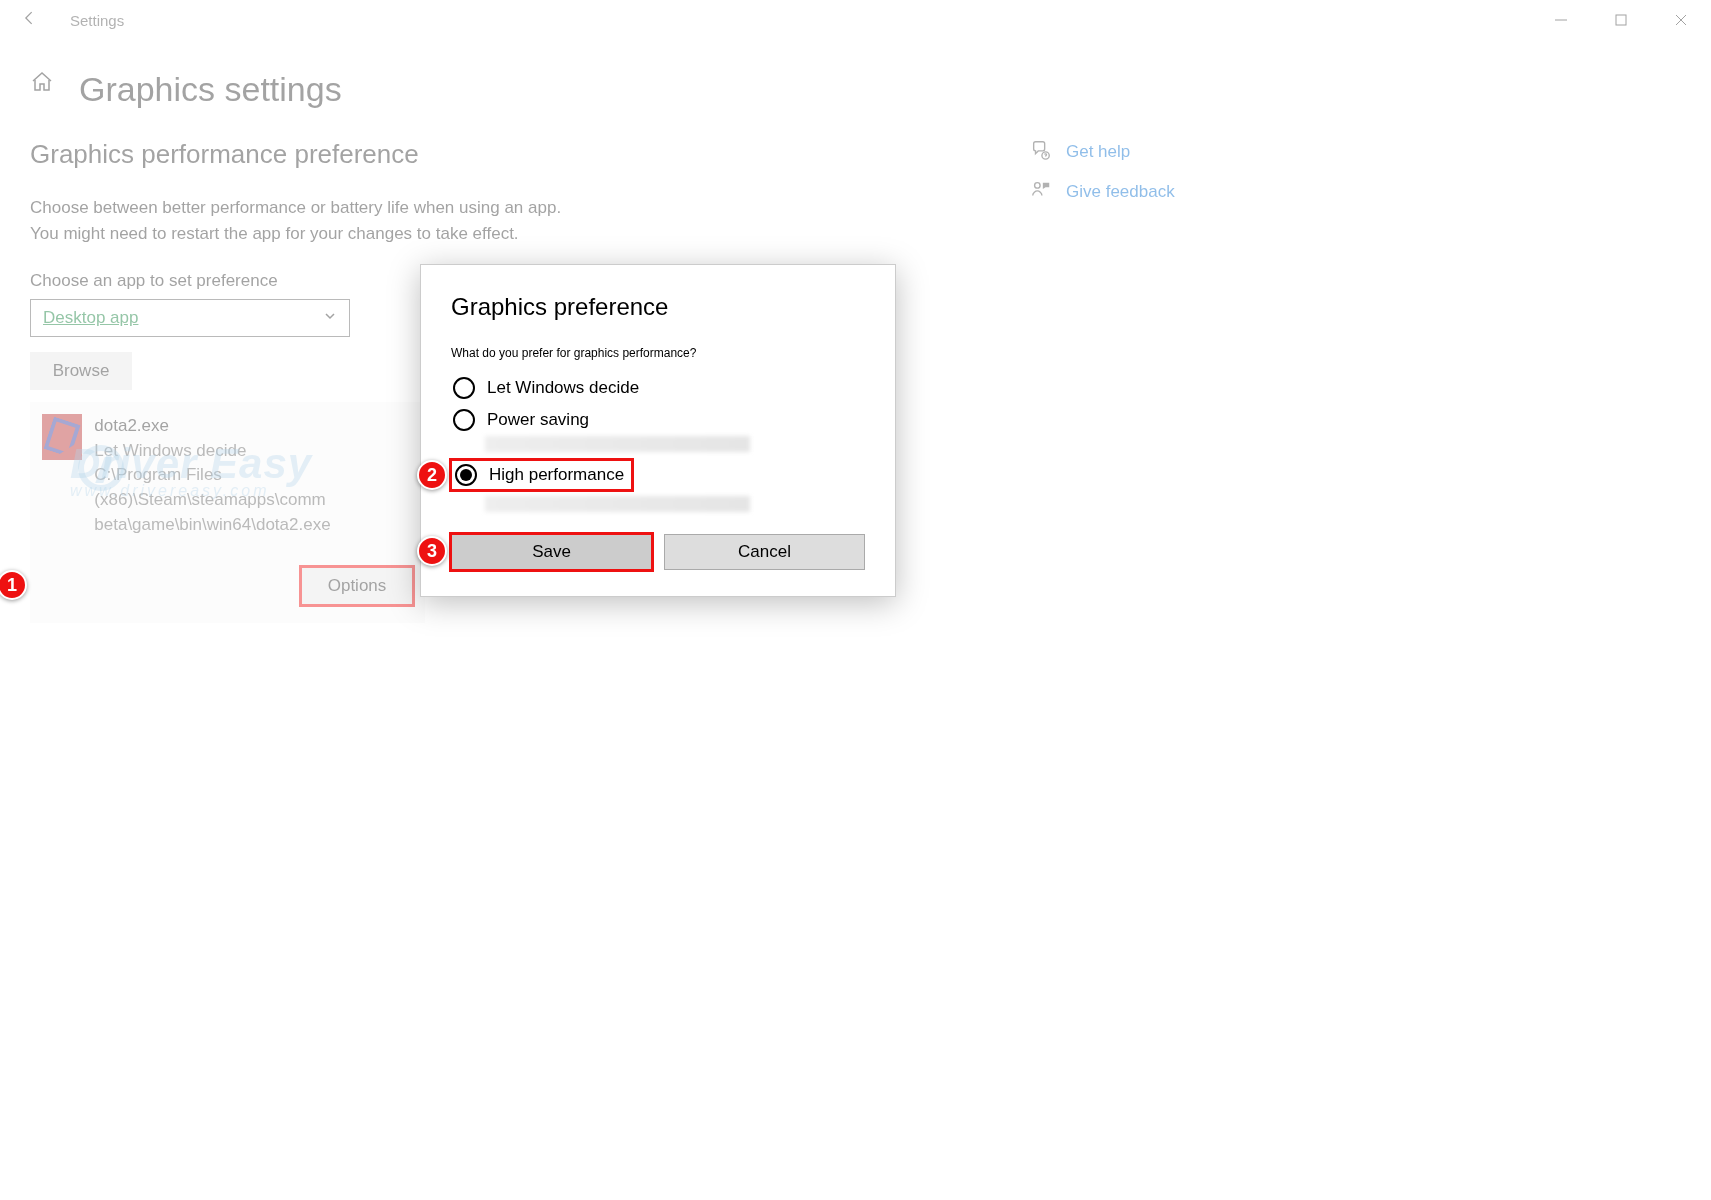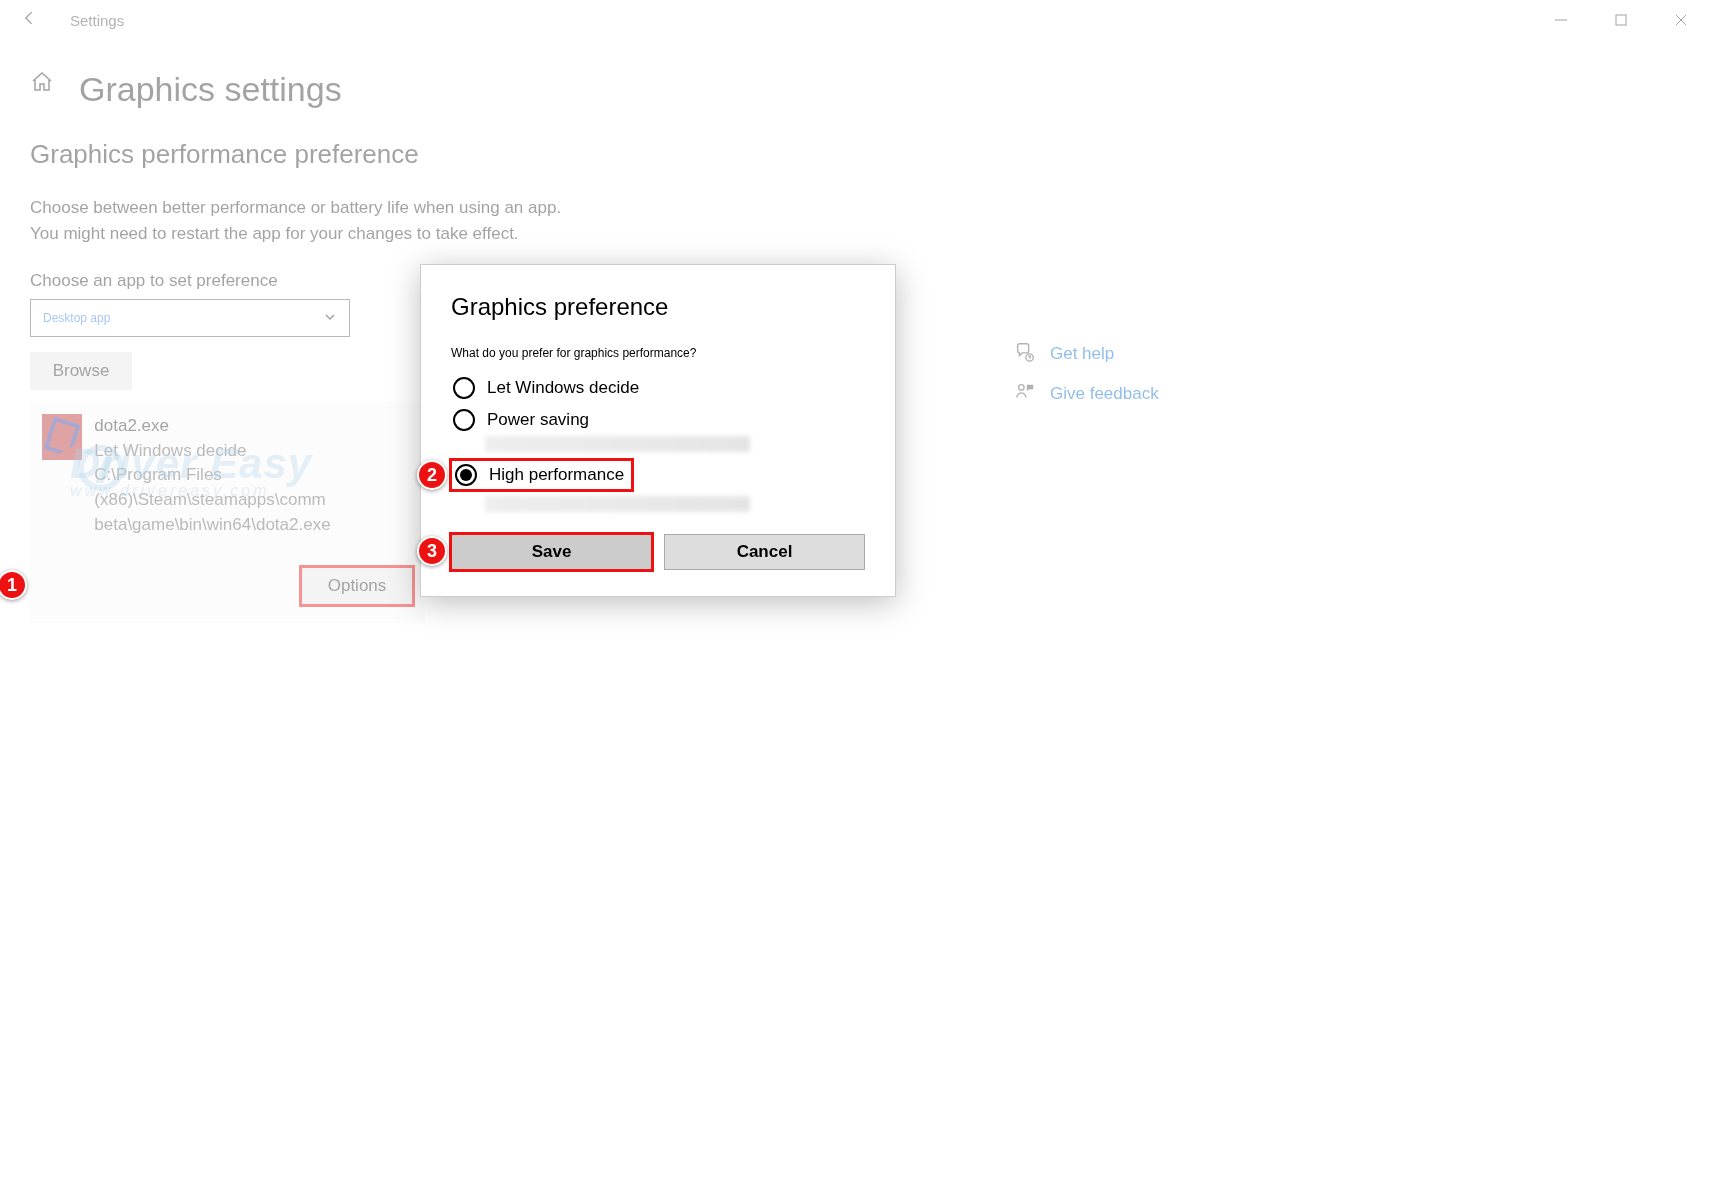--- a/index.html
+++ b/index.html
@@ -13,30 +13,30 @@
   .window-controls { display: flex; height: 40px; }
   .wc-btn { width: 60px; display: flex; align-items: center; justify-content: center; }
   .wc-btn svg { width: 14px; height: 14px; }
 
   
   .header { display: flex; align-items: flex-start; gap: 25px; padding: 30px 30px 0 30px; }
   .home-icon svg { width: 24px; height: 24px; }
   .page-title { font-size: 34px; font-weight: 400; color: #333; }
 
   
-  .content { display: flex; padding: 30px 30px 0 30px; gap: 44px; align-items: center; }
+  .content { display: flex; padding: 30px 30px 0 30px; gap: 60px; }
   .main { flex: 0 0 940px; }
   .side { flex: 0 0 280px; padding-top: 0; }
 
   .section-title { font-size: 26px; font-weight: 400; color: #333; margin-bottom: 25px; }
   .desc { font-size: 17px; color: #333; line-height: 1.5; margin-bottom: 25px; }
   .choose-label { font-size: 17px; color: #333; margin-bottom: 8px; }
 
   .select { width: 320px; height: 38px; border: 1px solid #666; display: flex; align-items: center; justify-content: space-between; padding: 0 12px; background: #fff; }
-  .select span { font-size: 12px; color: #3b82f6; }
+  .select span { font-size: 17px; color: #15803d; text-decoration: underline; }
   .select svg { width: 14px; height: 14px; }
 
   .browse-btn { margin-top: 15px; width: 102px; height: 38px; background: #e6e6e6; border: none; font-size: 17px; color: #333; }
 
   
   .app-entry { margin-top: 12px; background: #f8f8f8; padding: 12px 12px 18px 12px; width: 395px; position: relative; }
   .app-row { display: flex; gap: 12px; }
   .app-icon { width: 46px; height: 46px; background: #b33; position: relative; }
   .app-icon::after { content:""; position:absolute; inset:6px; border:4px solid #3a3e9e; transform: rotate(18deg); clip-path: polygon(0 0,100% 0,100% 60%,60% 100%,0 100%); }
   .app-text { font-size: 17px; color: #333; line-height: 1.45; }
@@ -61,21 +61,21 @@
   .dlg-title { font-size: 24px; font-weight: 400; margin-bottom: 25px; }
   .dlg-q { font-size: 12px; margin-bottom: 12px; }
   .radio-row { display:flex; align-items:center; gap:12px; padding: 5px 2px; }
   .radio-row.hp { display:inline-flex; }
   .radio-outer { width:22px; height:22px; border:2px solid #000; border-radius:50%; display:flex; align-items:center; justify-content:center; flex-shrink:0;}
   .radio-inner { width:12px; height:12px; border-radius:50%; background:#000; }
   .radio-label { font-size: 17px; }
   .gpu-bar { margin-left: 34px; width: 265px; height: 16px; background: linear-gradient(90deg,#eee,#e5e5e5); margin-top:0; margin-bottom:8px; filter: blur(2px); }
   .hp-wrap { position: relative; margin-top: 8px; }
   .dlg-btns { display:flex; gap:12px; margin-top: 22px; }
-  .dlg-btn { flex:1; height: 36px; background: #ddd; border: 1px solid #aaa; font-size: 17px; font-weight: bold; }
+  .dlg-btn { flex:1; height: 36px; background: #ddd; border: 1px solid #aaa; font-size: 17px; }
   .dlg-btn.save { background:#ccc; }
 
   
   .watermark { position:absolute; left:70px; top:440px; font-size:42px; font-weight:700; font-style:italic; color: rgba(90,160,210,.35); z-index:2; pointer-events:none; letter-spacing:1px;}
   .watermark small{ display:block; font-size:16px; font-weight:400; letter-spacing:3px; margin-top:-6px;}
   .wm-circle{position:absolute; left:78px; top:445px; width:46px;height:46px;border:6px solid rgba(90,160,210,.35); border-radius:50%; z-index:2;}
   .wm-circle::after{content:"";position:absolute;left:16px;top:6px;width:8px;height:26px;background:rgba(90,160,210,.35);transform:skewX(-20deg);}
 </style>
 </head>
 <body>

